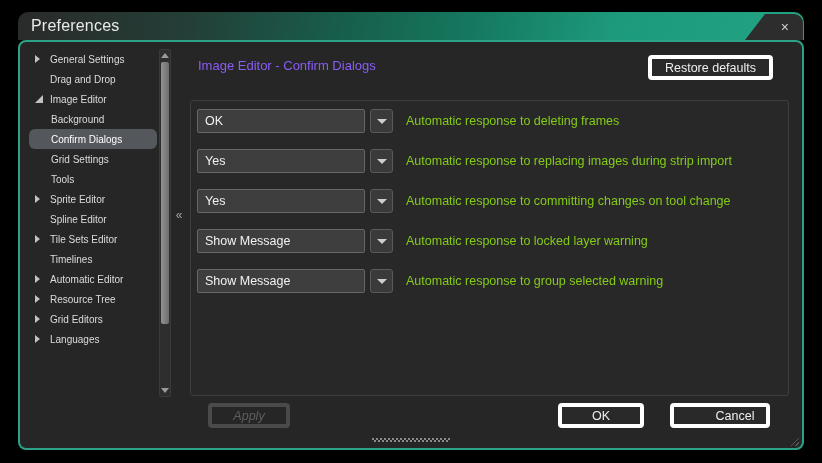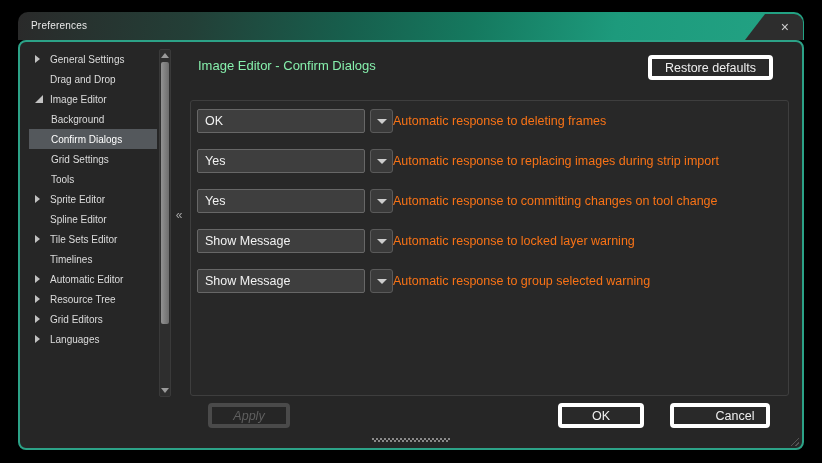--- a/index.html
+++ b/index.html
@@ -4,65 +4,65 @@
 <style>
   html,body{margin:0;padding:0;background:#000;width:822px;height:463px;overflow:hidden;
     font-family:"Liberation Sans","DejaVu Sans",sans-serif;-webkit-font-smoothing:antialiased;}
   *{box-sizing:border-box;}
 
   .window{position:absolute;left:18px;top:12px;width:786px;height:438px;}
 
   
   .titlebar{position:absolute;left:0;top:0;right:0;height:28px;border-radius:10px 10px 0 0;
     background:linear-gradient(100deg,#2a2a2a 0%,#233f37 22%,#175f4d 42%,#15795f 58%,#1d9a7c 76%,var(--accent2,#23a384) 100%);}
-  .titlebar .title{position:absolute;left:13px;top:0;line-height:28px;font-size:10px;color:#e9e9e9;letter-spacing:.2px;}
+  .titlebar .title{position:absolute;left:13px;top:0;line-height:28px;font-size:16px;color:#e9e9e9;letter-spacing:.2px;}
   .close-wrap{position:absolute;right:1px;top:2px;width:58px;height:26px;border-top-right-radius:9px;overflow:hidden;}
   .close-tab{width:100%;height:100%;background:#2d2d2d;clip-path:polygon(20px 0,100% 0,100% 100%,0 100%);
     display:flex;align-items:center;justify-content:flex-end;padding-right:14px;}
   .close-x{color:#cfcfcf;font-size:14px;line-height:1;cursor:default;}
 
   
   .content{position:absolute;left:0;top:28px;right:0;bottom:0;background:#262626;
     border:2px solid var(--accent,#2ca287);border-radius:8px;}
 
   
   .tree{position:absolute;left:9px;top:7px;width:128px;height:348px;}
   .ti{height:20px;display:flex;align-items:center;color:#dcdcdc;font-size:10px;white-space:nowrap;cursor:default;}
   .ti.lvl0{padding-left:6px;}
   .ti.lvl1{padding-left:22px;}
-  .ti.sel{background:#54585c;color:#fff;}
+  .ti.sel{background:#54585c;color:#fff;border-radius:6px;}
   .arr{width:15px;height:10px;display:inline-flex;align-items:center;flex:none;}
   .arr.c::before{content:"";width:0;height:0;border-left:5px solid #c2c2c2;border-top:4px solid transparent;border-bottom:4px solid transparent;}
   .arr.e::before{content:"";width:8px;height:8px;background:#c2c2c2;clip-path:polygon(100% 0,100% 100%,0 100%);}
 
   
   .sbar{position:absolute;left:139px;top:7px;width:12px;height:348px;background:#2e2e2e;border:1px solid #3a3a3a;border-radius:2px;}
   .sbtn{position:absolute;left:0;width:10px;height:11px;display:flex;align-items:center;justify-content:center;}
   .sbtn.up{top:0;}
   .sbtn.dn{bottom:0;}
   .sbtn.up::before{content:"";border-bottom:5px solid #9a9a9a;border-left:4px solid transparent;border-right:4px solid transparent;}
   .sbtn.dn::before{content:"";border-top:5px solid #9a9a9a;border-left:4px solid transparent;border-right:4px solid transparent;}
   .sthumb{position:absolute;left:1px;top:12px;width:8px;height:262px;border-radius:2px;
     background:linear-gradient(90deg,#929292,#6d6d6d);}
   .collapse{position:absolute;left:152px;top:164px;width:14px;height:18px;color:#a5a5a5;font-size:12px;line-height:18px;text-align:center;cursor:pointer;}
 
   
-  .hdr-title{position:absolute;left:178px;top:16px;font-size:13px;color:#86efac;}
+  .hdr-title{position:absolute;left:178px;top:16px;font-size:13px;color:#8b5cf6;}
   .btn{display:flex;align-items:center;justify-content:center;font-size:12.5px;color:#efefef;
     background:#292929;border:4px solid #ffffff;border-radius:4px;cursor:pointer;}
   .restore{position:absolute;right:29px;top:13px;height:25px;padding:0 13px;}
 
   .groupbox{position:absolute;left:170px;top:58px;width:599px;height:296px;border:1px solid #3e3e3e;border-radius:3px;background:#282828;}
   .row{position:absolute;left:6px;height:24px;display:flex;align-items:center;}
   .combo-field{width:168px;height:24px;background:#3e3e3e;border:1px solid #676767;border-radius:2px;
     color:#f2f2f2;font-size:12.5px;display:flex;align-items:center;padding-left:7px;cursor:default;}
   .combo-btn{width:23px;height:24px;margin-left:5px;background:#3a3a3a;border:1px solid #5a5a5a;border-radius:3px;
     display:flex;align-items:center;justify-content:center;cursor:pointer;}
   .combo-btn::before{content:"";border-top:5px solid #cdcdcd;border-left:5px solid transparent;border-right:5px solid transparent;}
-  .row-label{font-size:12.5px;color:#f97316;white-space:nowrap;}
+  .row-label{margin-left:13px;font-size:12.5px;color:#84cc16;white-space:nowrap;}
 
   
   .apply{position:absolute;left:188px;top:361px;width:82px;height:25px;background:transparent;
     border-color:#4a4a4a;color:#5f5f5f;cursor:default;font-style:italic;}
   .ok{position:absolute;left:538px;top:361px;width:86px;height:25px;}
   .cancel{position:absolute;left:650px;top:361px;width:100px;height:25px;padding-left:30px;}
 
   
   .dots{position:absolute;left:50%;bottom:6px;transform:translateX(-50%);width:78px;height:4px;
     background-image:repeating-linear-gradient(90deg,#8a8a8a 0 2px,transparent 2px 4px),

